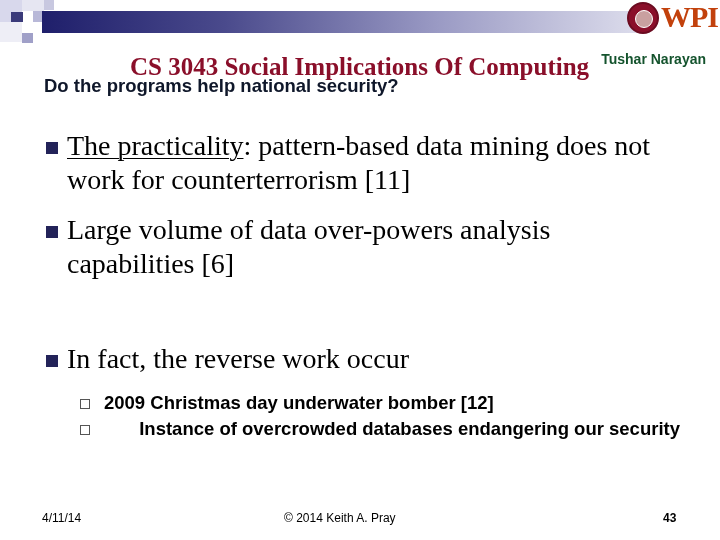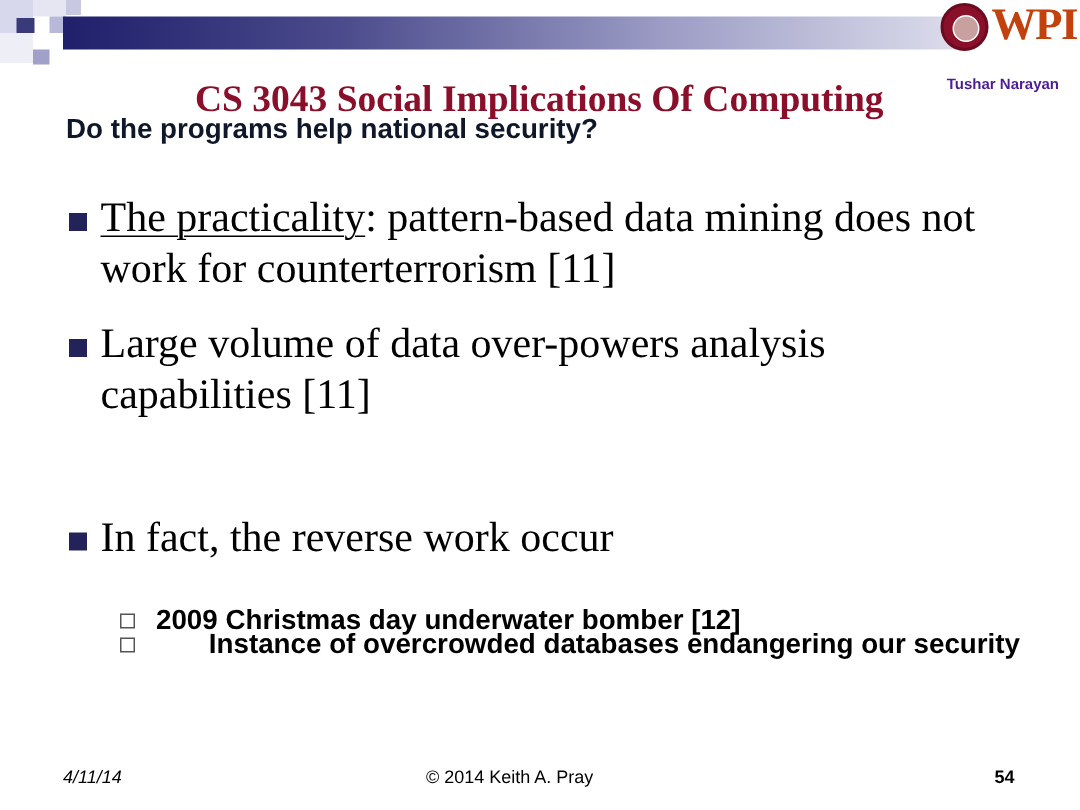--- a/index.html
+++ b/index.html
@@ -5,21 +5,21 @@
   html, body { margin: 0; padding: 0; }
   body { width: 720px; height: 540px; background: #ffffff; position: relative; overflow: hidden; font-family: "Liberation Serif", serif; }
   .sq { position: absolute; }
   .banner { position: absolute; left: 42px; top: 11px; width: 608px; height: 22px;
     background: linear-gradient(to right, #1f1f6b 0%, #4a4a8c 30%, #9a9ac4 65%, #e0e0ee 100%); }
   .header-title { position: absolute; left: 130px; top: 5px; font-family: "Liberation Serif", serif; font-weight: bold; font-size: 25px; color: #8a0f2a; white-space: nowrap; letter-spacing: 0px; margin-top: 48px; }
   .logo { position: absolute; left: 627px; top: 2px; width: 90px; height: 36px; }
   .seal { position: absolute; left: 0; top: 0; width: 32px; height: 32px; border-radius: 50%; background: #8a0f2a; border: 2px solid #6b0b20; box-sizing: border-box; }
   .seal-inner { position: absolute; left: 6px; top: 6px; width: 16px; height: 16px; border-radius: 50%; background: #c9a0a0; border: 1px solid #fff; }
   .wpi { position: absolute; left: 34px; top: -2px; font-family: "Liberation Serif", serif; font-weight: bold; font-size: 30px; color: #c2410c; letter-spacing: -1px; }
-  .author { position: absolute; right: 14px; top: 51px; font-family: "Liberation Sans", sans-serif; font-weight: bold; font-size: 10px; color: #4c1d95; }
+  .author { position: absolute; right: 14px; top: 51px; font-family: "Liberation Sans", sans-serif; font-weight: bold; font-size: 14px; color: #14532d; }
   .slide-title { position: absolute; left: 44px; top: 75px; font-family: "Liberation Sans", sans-serif; font-weight: bold; font-size: 18.5px; color: #0f172a; white-space: nowrap; }
   .bullet { position: absolute; left: 44px; font-family: "Liberation Serif", serif; font-size: 28px; line-height: 34px; color: #000; width: 640px; }
   .bullet .mark { position: absolute; left: 2px; top: 13px; width: 12px; height: 12px; background: #232359; }
   .bullet .txt { display: block; margin-left: 23px; }
   .bullet .u { text-decoration: underline; text-decoration-thickness: 1px; text-underline-offset: 3px; }
   .sub { position: absolute; left: 80px; font-family: "Liberation Sans", sans-serif; font-weight: bold; font-size: 18.5px; line-height: 26px; color: #000; width: 600px; }
   .sub .mark { position: absolute; left: 0; top: 9px; width: 10px; height: 10px; border: 1px solid #555; box-sizing: border-box; background: #fff; }
   .sub .txt { display: block; margin-left: 24px; }
   .footer { position: absolute; top: 511px; font-family: "Liberation Sans", sans-serif; font-size: 12px; color: #000; }
 </style>
@@ -48,33 +48,33 @@
 
 <div class="slide-title">Do the programs help national security?</div>
 
 <div class="bullet" style="top:129px;">
   <span class="mark"></span>
   <span class="txt"><span class="u">The practicality</span><span>: pattern-based data mining does not work for counterterrorism [11]</span></span>
 </div>
 
 <div class="bullet" style="top:213px;">
   <span class="mark"></span>
-  <span class="txt">Large volume of data over-powers analysis capabilities [11]</span>
+  <span class="txt">Large volume of data over-powers analysis capabilities [6]</span>
 </div>
 
 <div class="bullet" style="top:342px;">
   <span class="mark"></span>
   <span class="txt">In fact, the reverse work occur</span>
 </div>
 
-<div class="sub" style="top:400px;">
+<div class="sub" style="top:390px;">
   <span class="mark"></span>
   <span class="txt">2009 Christmas day underwater bomber [12]</span>
 </div>
 
 <div class="sub" style="top:416px;text-align:right;">
   <span class="mark"></span>
   <span class="txt">Instance of overcrowded databases endangering our security</span>
 </div>
 
-<div class="footer" style="left:42px;font-style:italic;">4/11/14</div>
+<div class="footer" style="left:42px;">4/11/14</div>
 <div class="footer" style="left:284px;">© 2014 Keith A. Pray</div>
-<div class="footer" style="left:663px;font-weight:bold;">54</div>
+<div class="footer" style="left:663px;font-weight:bold;">43</div>
 
 </body></html>

